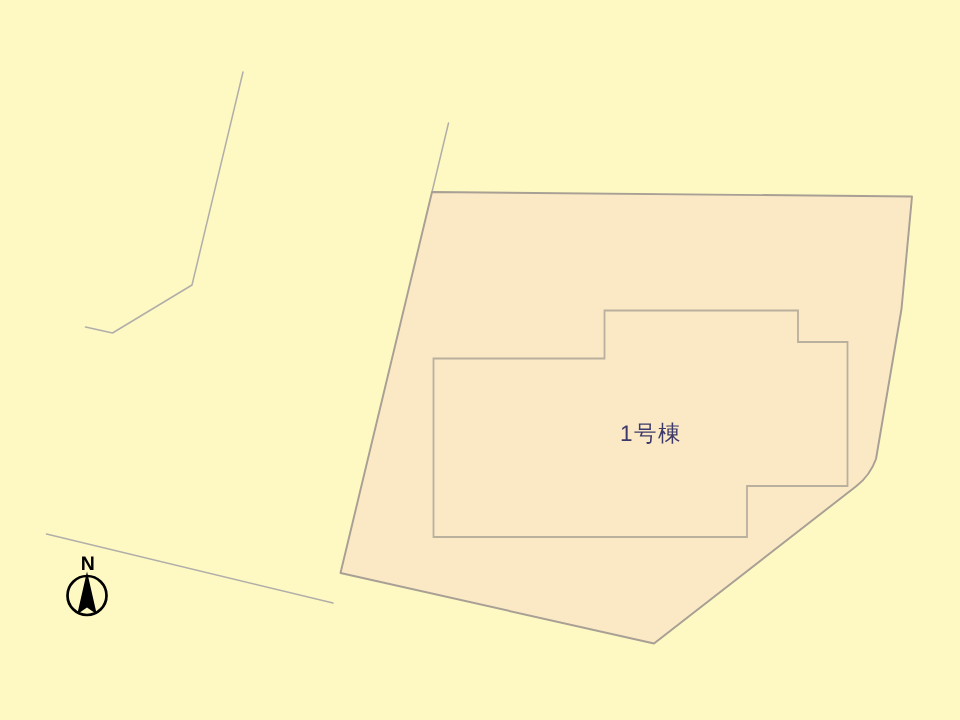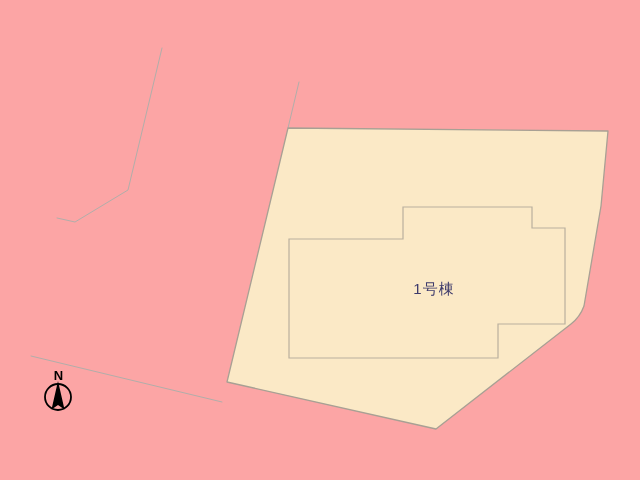--- a/index.html
+++ b/index.html
@@ -5,21 +5,21 @@
   html, body {
     margin: 0;
     padding: 0;
     background: #ffffff;
     font-family: "Liberation Sans", sans-serif;
   }
   .plan-canvas {
     position: relative;
     width: 640px;
     height: 480px;
-    background: #fca5a5;
+    background: #fef9c3;
     overflow: hidden;
   }
   svg { display: block; }
   .building-label {
     font-family: "Liberation Sans", sans-serif;
     font-size: 15px;
     letter-spacing: 1px;
   }
   .compass-label {
     font-family: "Liberation Sans", sans-serif;

